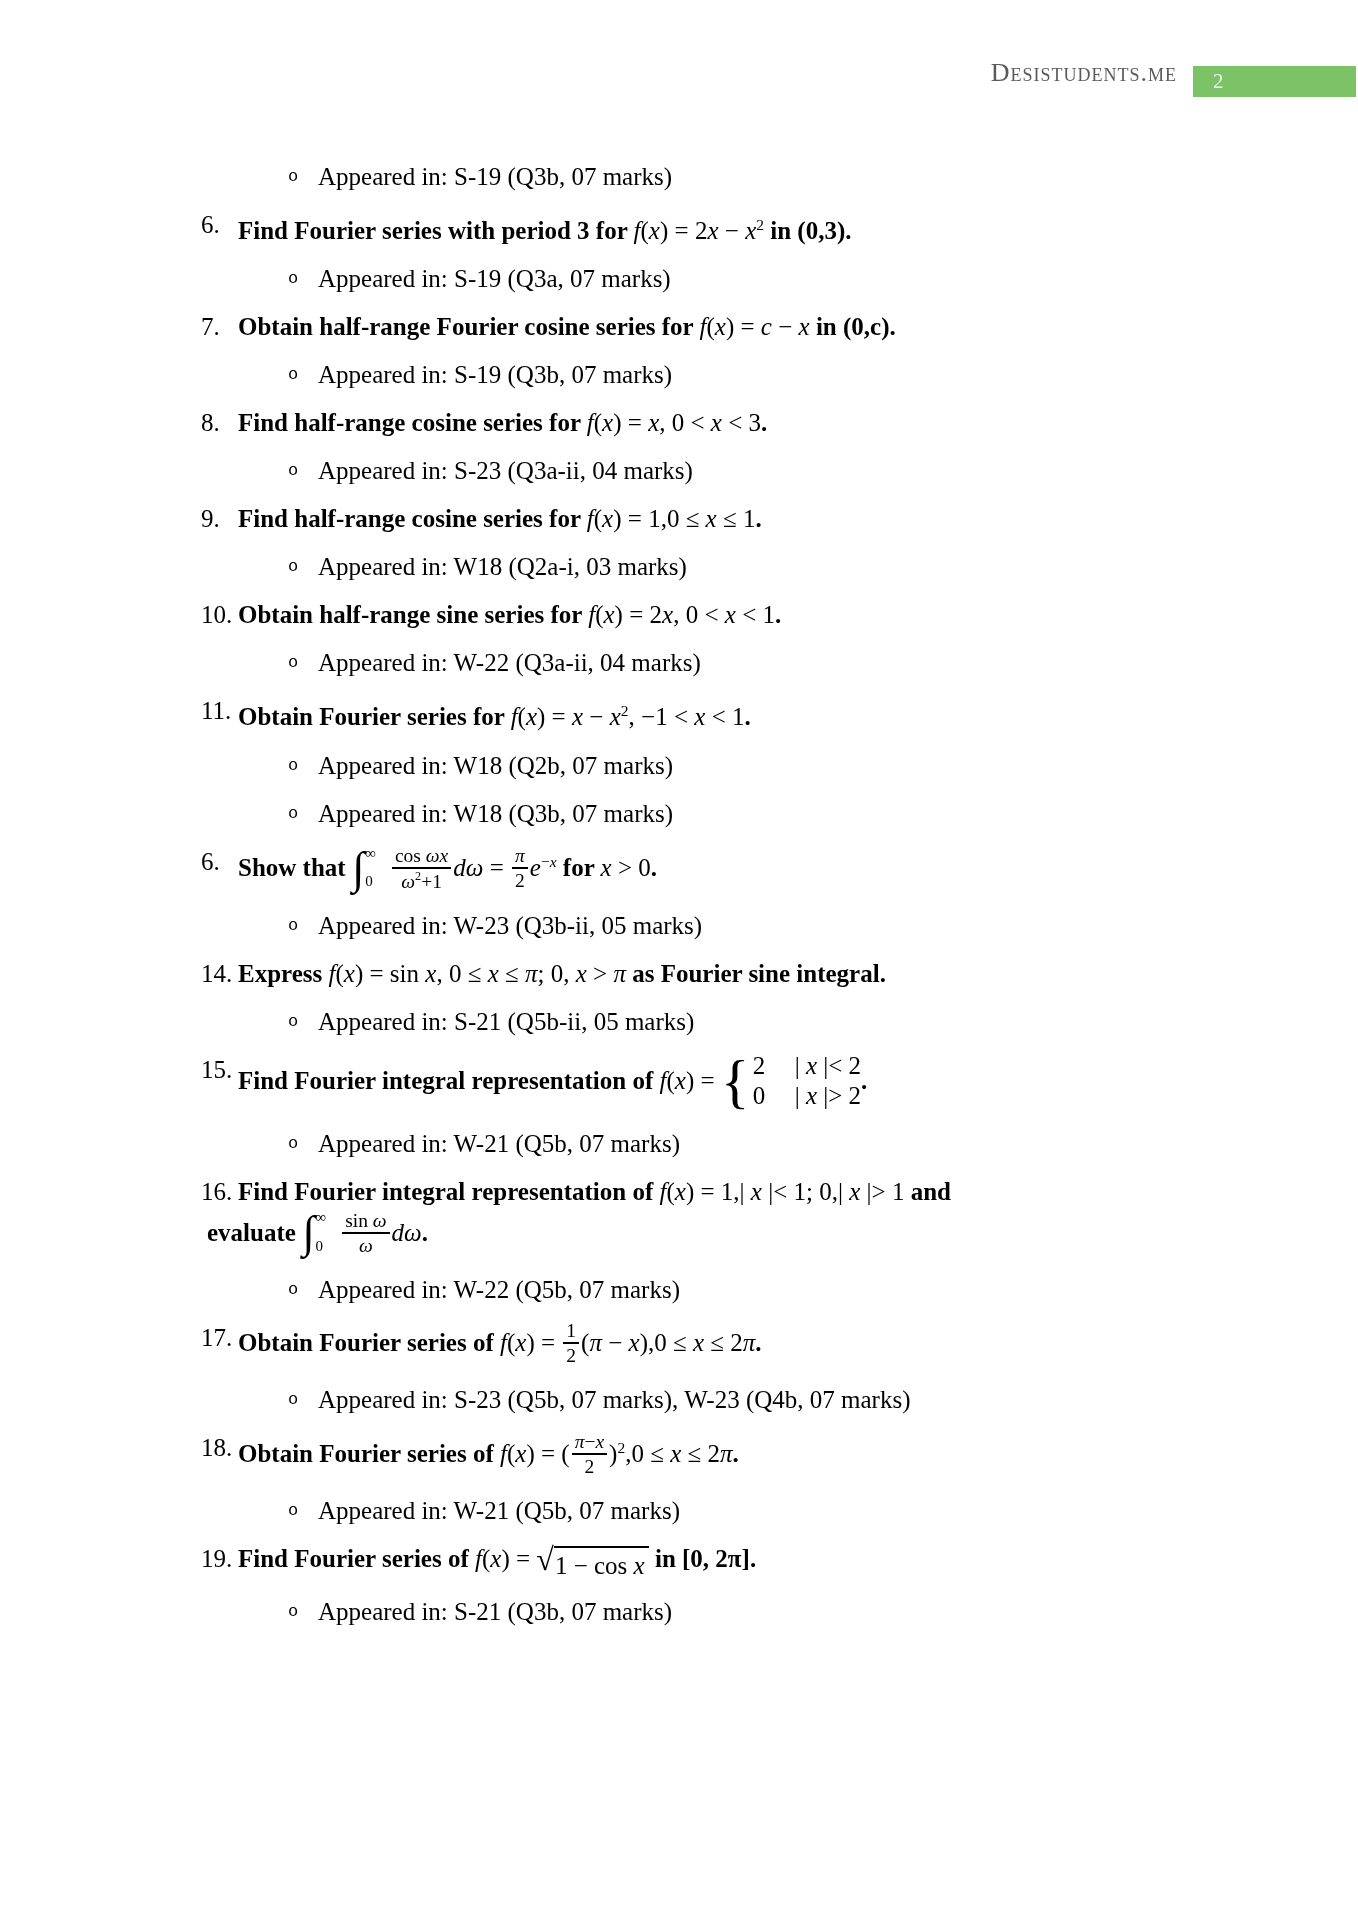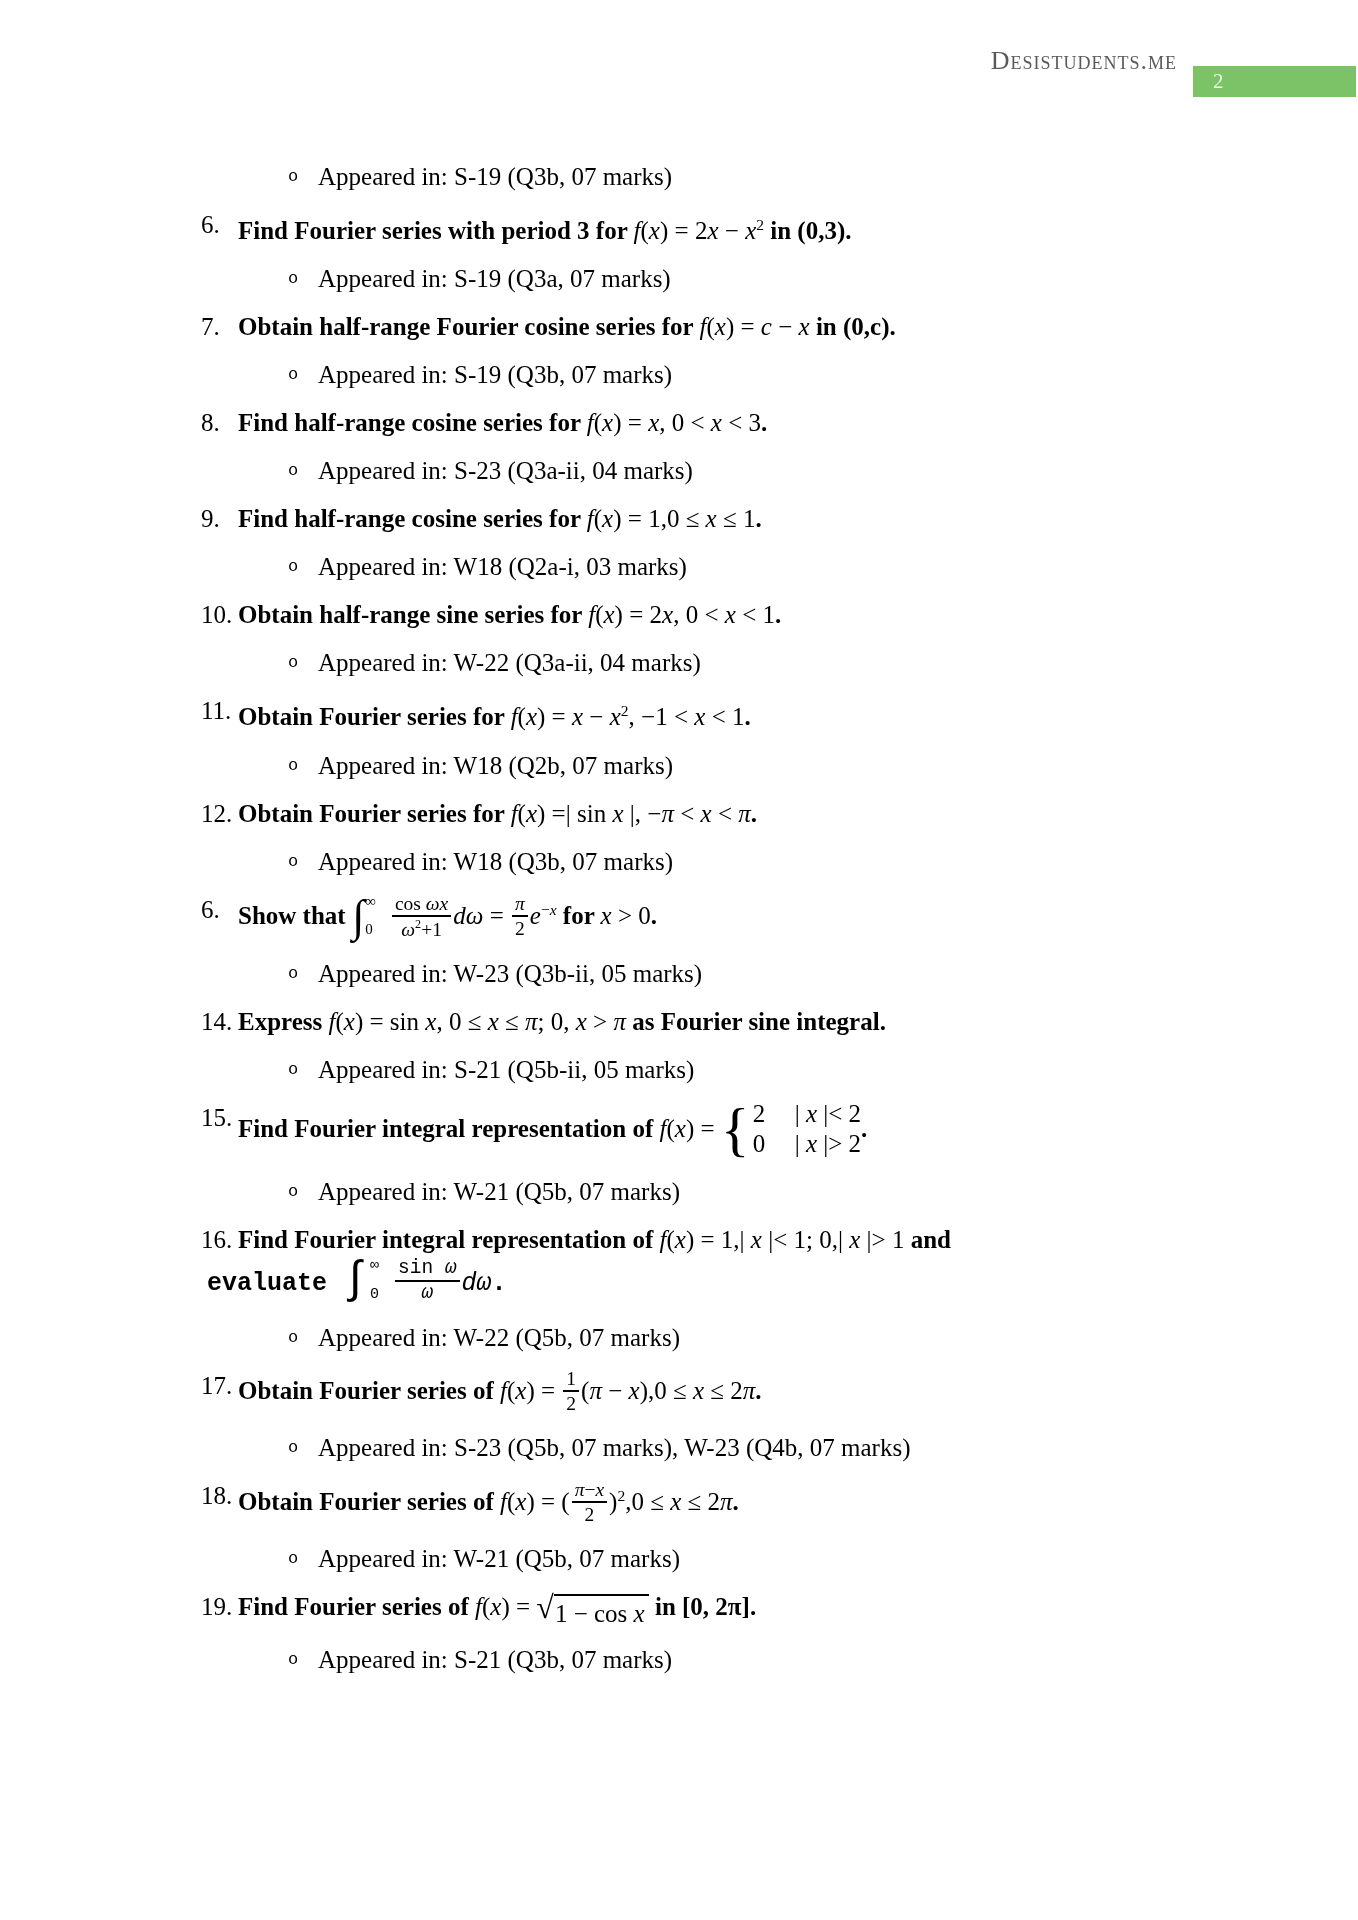--- a/index.html
+++ b/index.html
@@ -2,40 +2,40 @@
 <html><head>
 <meta charset="utf-8">
 <style>
   html,body { margin:0; padding:0; background:#ffffff; }
   .page {
     position:relative; width:1358px; height:1920px; background:#ffffff;
     font-family:"Liberation Serif", serif; color:#000; overflow:hidden;
   }
   
   .site {
-    position:absolute; top:48px; right:181px;
+    position:absolute; top:60px; right:181px;
     font-variant:small-caps; letter-spacing:1px;
     font-size:26px; color:#5a5a5a; line-height:1;margin-left:9px;
   }
   .pagebox {
     position:absolute; top:66px; right:2px; width:163px; height:31px;
     display:flex; align-items:center;
   }
   .pagebox .pnum { padding-left:20px; font-size:21px; color:#f2f9ee; }
 
   
   .content {
     position:absolute; left:201px; top:160px; width:1090px;
     font-size:25px; line-height:34px;
   }
   .qitem { margin-bottom:14px; }
   .qrow { display:flex; }
   .num { flex:none; width:37px; }
   .body { flex:1; }
-  .qline2 { margin-left:6px; margin-top:2px;font-family:Liberation Mono, monospace; }
+  .qline2 { margin-left:6px; margin-top:2px; }
   .sub { display:flex; margin-left:87px; margin-bottom:14px; }
   .bullet { flex:none; width:30px; font-family:"Liberation Mono", monospace; font-size:17px; line-height:34px; }
 
   b { font-weight:bold; }
   i { font-style:italic; }
   sup { font-size:0.62em; }
 
   
   .frac {
     display:inline-flex; flex-direction:column; align-items:center;
@@ -139,26 +139,20 @@
       <span class="num">11.</span>
       <span class="body"><b>Obtain Fourier series for </b><i>f</i>(<i>x</i>) = <i>x</i> − <i>x</i><sup>2</sup>, −1 &lt; <i>x</i> &lt; 1<b>.</b></span>
     </div>
   </div>
 
   <div class="sub">
     <span class="bullet">o</span>
     <span class="subtext">Appeared in: W18 (Q2b, 07 marks)</span>
   </div>
 
-  <div class="qitem">
-    <div class="qrow">
-      <span class="num">12.</span>
-      <span class="body"><b>Obtain Fourier series for </b><i>f</i>(<i>x</i>) =| sin <i>x</i> |, −<i>π</i> &lt; <i>x</i> &lt; <i>π</i><b>.</b></span>
-    </div>
-  </div>
 
   <div class="sub">
     <span class="bullet">o</span>
     <span class="subtext">Appeared in: W18 (Q3b, 07 marks)</span>
   </div>
 
   <div class="qitem">
     <div class="qrow">
       <span class="num">6.</span>
       <span class="body"><b>Show that </b><span class="intg">

